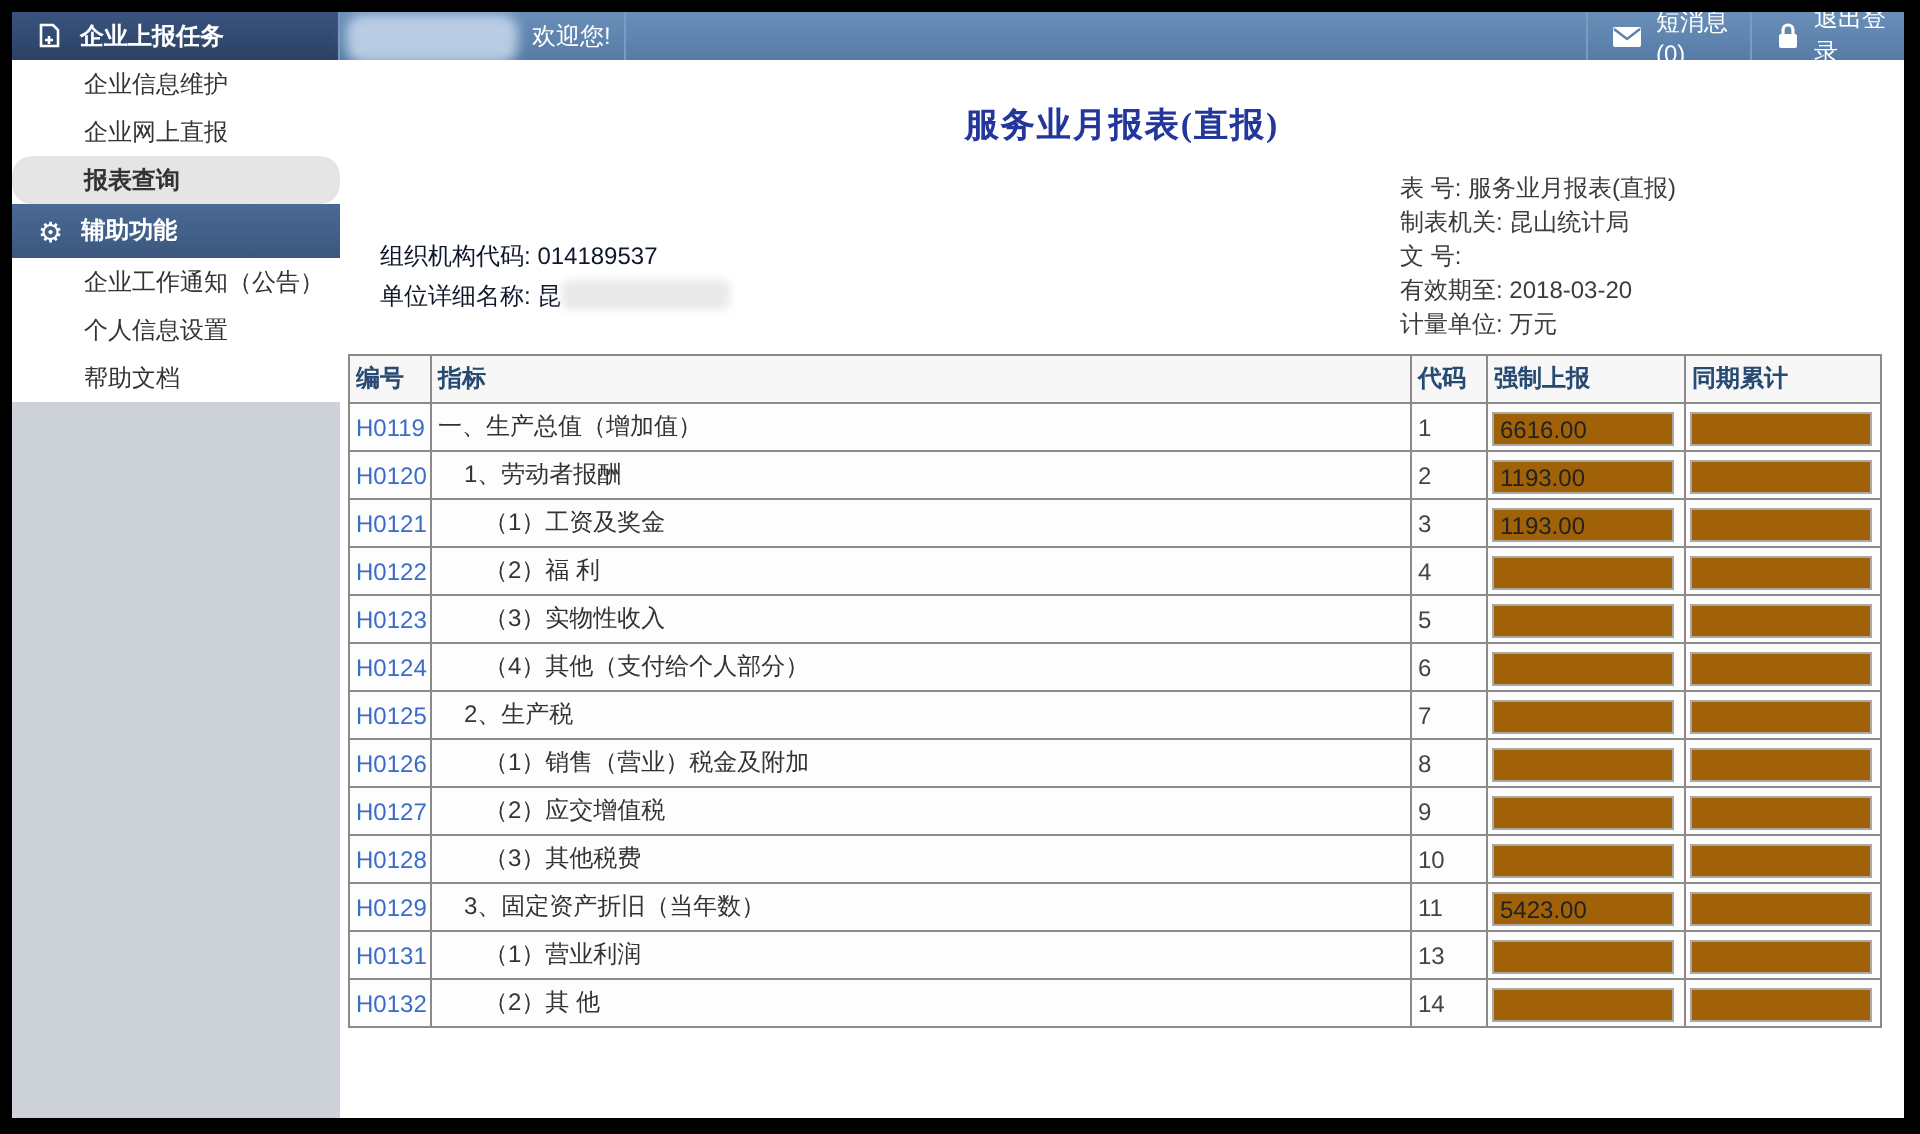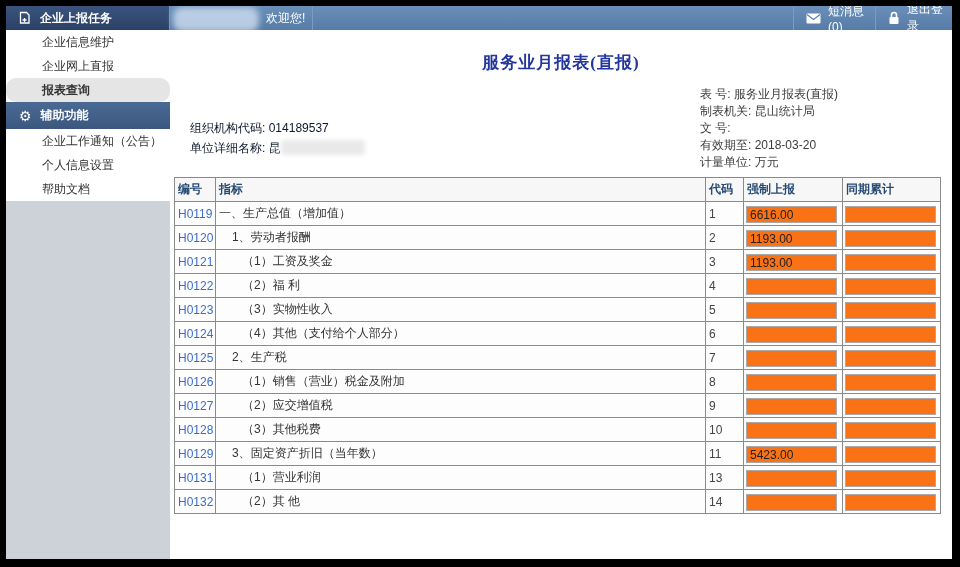--- a/index.html
+++ b/index.html
@@ -45,21 +45,21 @@
   .rpt-table { position:absolute; left:4px; top:147px; width:766px; border-collapse:collapse; table-layout:fixed; background:#fdfdfd; border:1px solid #444; }
   .rpt-table col.c1{width:41px;} .rpt-table col.c2{width:490px;} .rpt-table col.c3{width:38px;} .rpt-table col.c4{width:99px;} .rpt-table col.c5{width:98px;}
   .rpt-table th, .rpt-table td { border:1px solid #8a8a8a; height:24px; font-size:12px; text-align:left; padding:0 0 0 3px; overflow:hidden; white-space:nowrap; }
   .rpt-table th { color:#274a73; font-weight:bold; background:#f7f7f7; }
   td.c-code a { color:#3a6cc8; text-decoration:none; }
   td.c-ind { color:#333; }
   td.ind1 { padding-left:16px; }
   td.ind2 { padding-left:26px; }
   td.c-seq { color:#444; }
   td.c-val { padding:0; }
-  td.c-val input { display:block; width:91px; height:17px; margin:2px 0 0 2px; border:1px solid #a9a9a9; background:#f97316; font-size:12px; padding:0 3px; font-family:inherit; color:#222; }
+  td.c-val input { display:block; width:91px; height:17px; margin:2px 0 0 2px; border:1px solid #a9a9a9; background:#a16207; font-size:12px; padding:0 3px; font-family:inherit; color:#222; }
 </style>
 </head>
 <body>
 
 <div class="app">
 
   <div class="topbar">
     <div class="topbar-left">
       <span class="ic">
         <svg width="13" height="14" viewBox="0 0 13 14">

